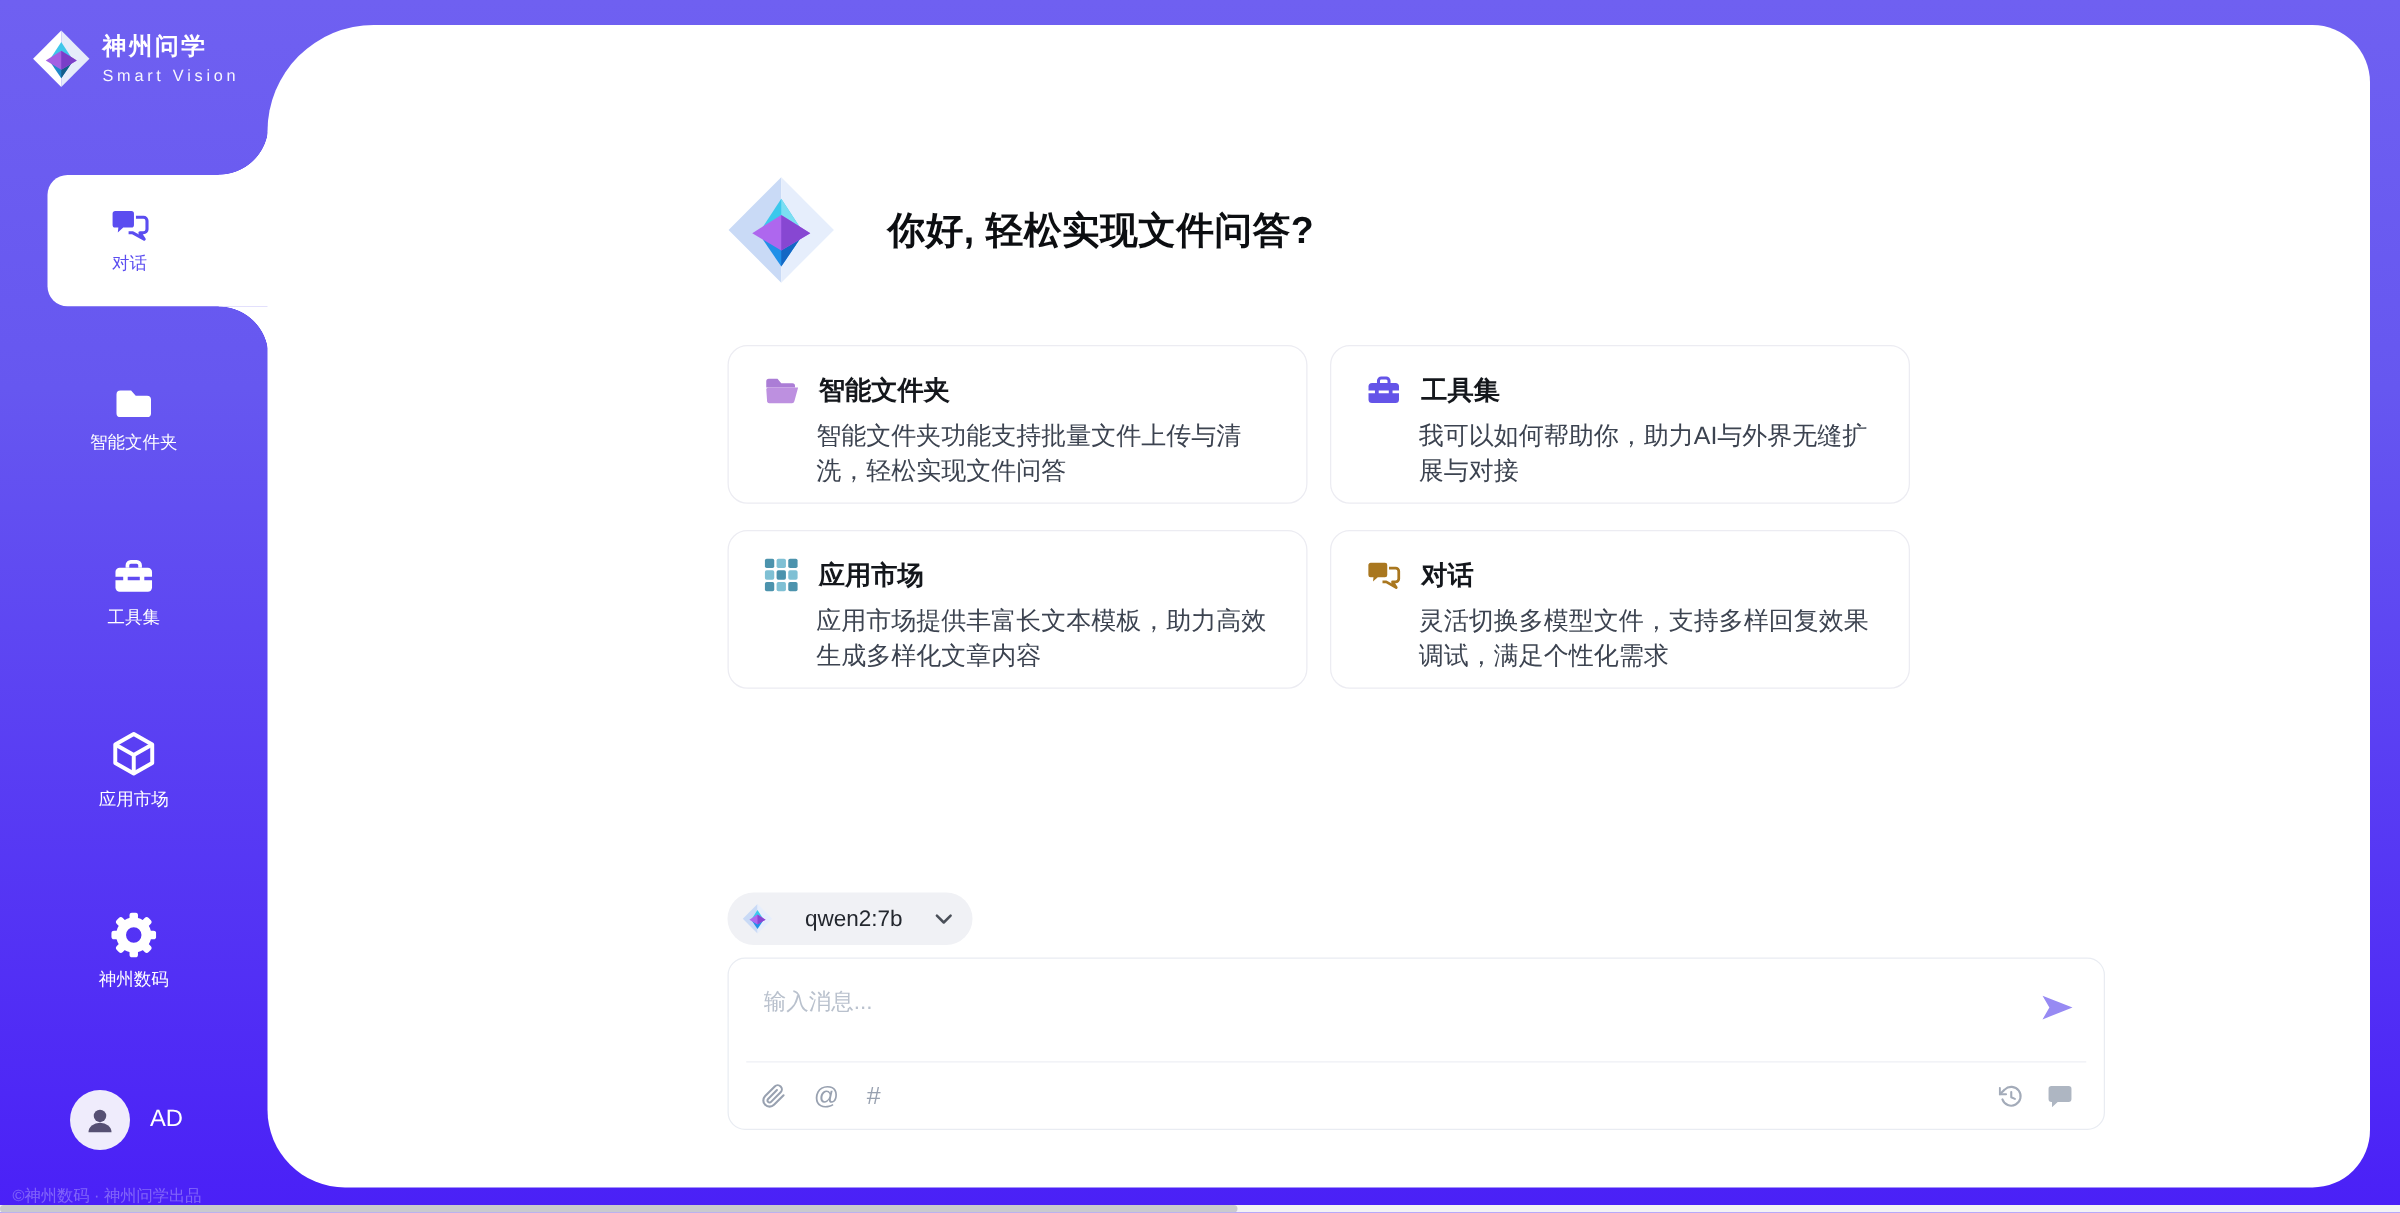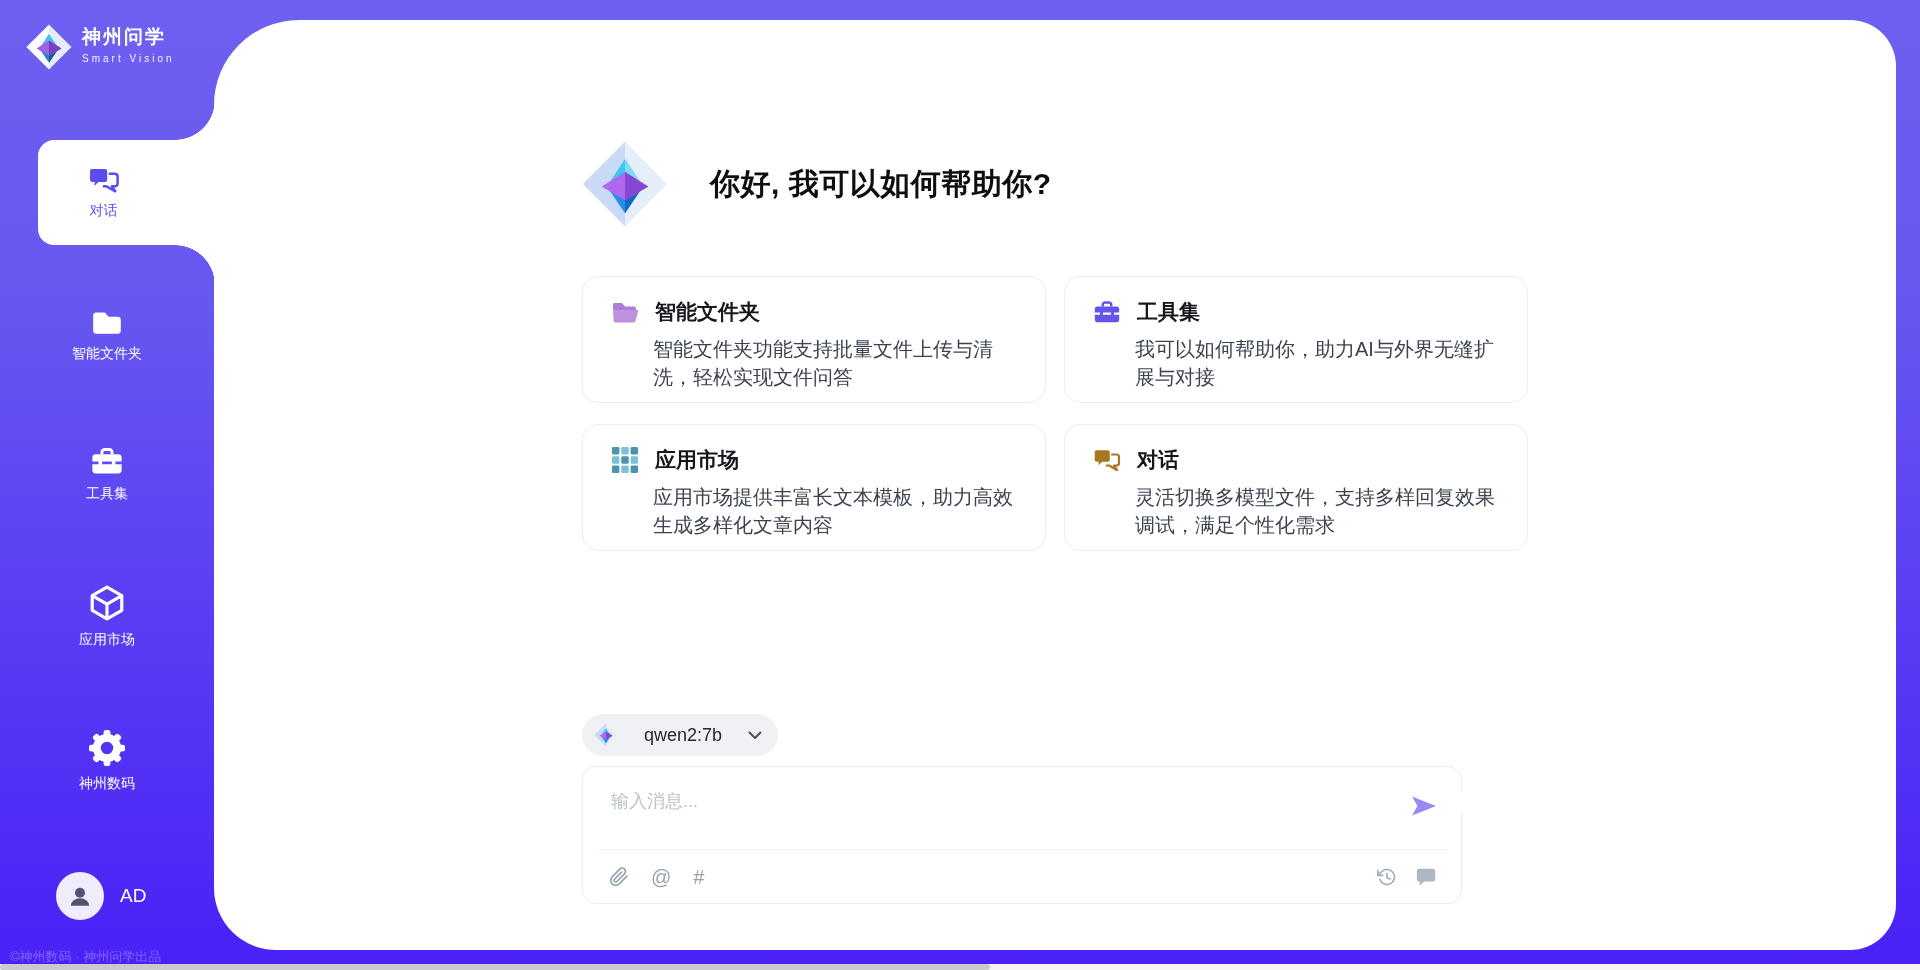--- a/index.html
+++ b/index.html
@@ -16,21 +16,21 @@
     background:#ffffff;
     border-radius:85px 46px 46px 62px;
   }
 
   
   .sidebar{ position:absolute; left:0; top:0; width:214px; height:100%; }
 
   .brand{ display:flex; gap:10px; padding:24px 0 0 26px; }
   .brand-text{ display:flex; flex-direction:column; color:#fff; }
   .brand-cn{ font-size:19px; font-weight:700; letter-spacing:2px; }
-  .brand-en{ font-size:10px; letter-spacing:3px; margin-top:3px; opacity:.95; }
+  .brand-en{ font-size:13px; letter-spacing:3px; margin-top:3px; opacity:.95; }
 
   .nav-tab-active{
     position:absolute; left:38px; top:140px; width:177px; height:105px;
     background:#fff; border-radius:16px 0 0 16px;
     display:flex; flex-direction:column; align-items:center; justify-content:center;
     gap:8px; padding-right:46px; color:#5b4df0; cursor:pointer;
   }
   .nav-tab-active::before{
     content:""; position:absolute; right:0; top:-40px; width:40px; height:40px;
     background:radial-gradient(circle at 0 0, rgba(0,0,0,0) 39.5px, #fff 40px);
@@ -84,21 +84,21 @@
   .icon-box{ width:32px; height:30px; display:flex; align-items:center; justify-content:center; }
 
   .model-row{ margin-top:163px; }
   .model-pill{
     display:inline-flex; align-items:center; gap:26px; height:42px;
     background:#f0f1f5; border-radius:21px; padding:0 16px 0 12px; cursor:pointer;
   }
   .model-name{ font-size:18px; color:#23272e; }
 
   .composer{
-    margin-top:10px; width:880px; height:138px;
+    margin-top:10px; width:1102px; height:138px;
     border:1px solid #e9ecf2; border-radius:14px; background:#fff; position:relative;
   }
   .composer-input{
     display:block; width:860px; border:none; outline:none;
     margin:24px 0 0 28px; font-size:18px; color:#2a2f38;
     font-family:"Liberation Sans","DejaVu Sans",sans-serif;
   }
   .composer-input::placeholder{ color:#b9c1cd; }
   .send-btn{ position:absolute; right:24px; top:28px; cursor:pointer; background:none; border:none; }
   .composer-toolbar{
@@ -129,21 +129,21 @@
           <polygon points="50,1 1,50 50,99" fill="#c9daf6"></polygon>
           <polygon points="50,1 99,50 50,99" fill="#e6eefc"></polygon>
           <polygon points="50,21 71,53 29,53" fill="#3bc8ec"></polygon>
           <polygon points="50,21 71,53 50,53" fill="#7bdef2"></polygon>
           <polygon points="29,53 71,53 50,84" fill="#2090e8"></polygon>
           <polygon points="50,53 71,53 50,84" fill="#1468c4"></polygon>
           <polygon points="50,36 77,53 50,69 23,53" fill="#ae67ee"></polygon>
           <polygon points="50,36 77,53 50,69" fill="#8747d2"></polygon>
         </svg>
       </span>
-      <h1>你好, 我可以如何帮助你?</h1>
+      <h1>你好, 轻松实现文件问答?</h1>
     </div>
 
     <div class="cards">
 
       <div class="card">
         <div class="card-head">
           <span class="icon-box">
             <svg width="30" height="26" viewBox="0 0 30 26">
               <path d="M3 6 a2 2 0 0 1 2 -2 h7 l3 3.5 h9 a2 2 0 0 1 2 2 V11 H3 z" fill="#ab7dd6"></path>
               <path d="M4.5 11 H28.5 L25.5 22 a2 2 0 0 1 -1.9 1.5 H5.5 A2 2 0 0 1 3.6 21 L3 12 z" fill="#bd90e0"></path>

